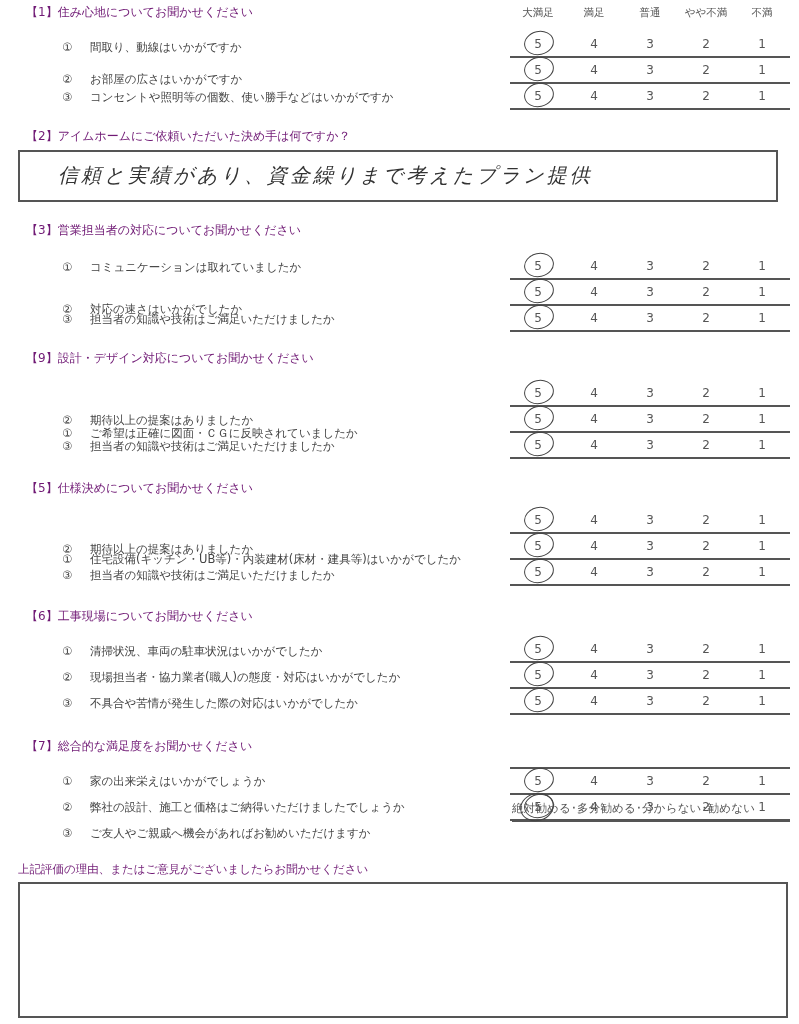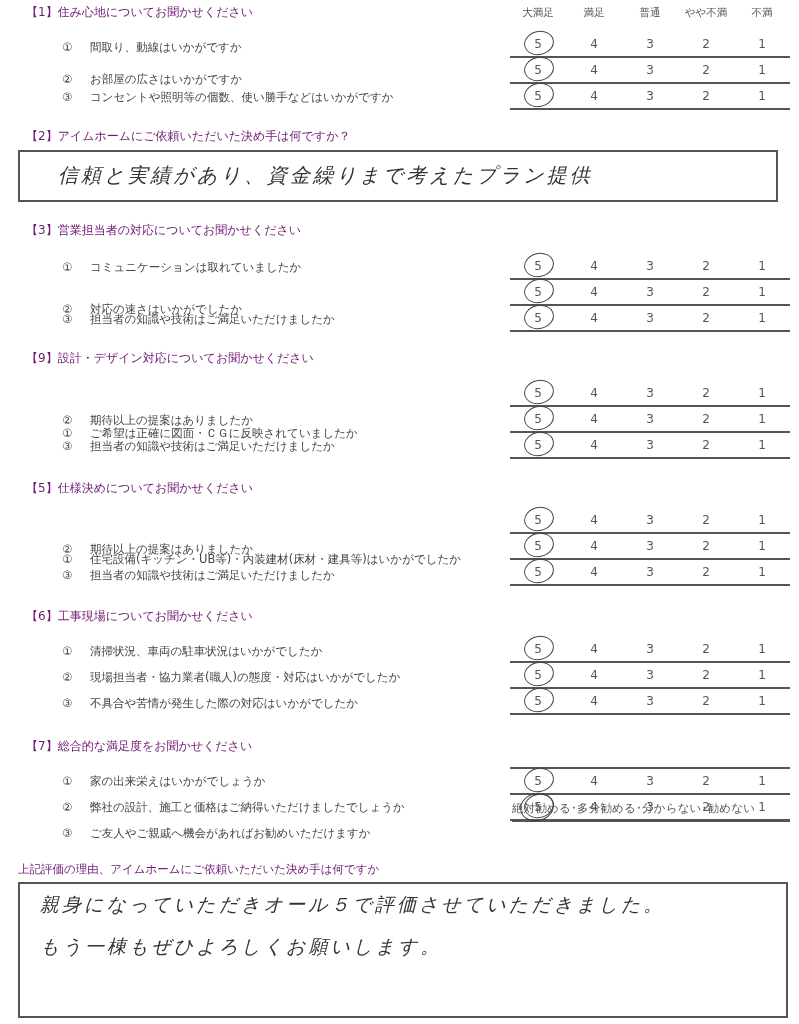--- a/index.html
+++ b/index.html
@@ -204,17 +204,15 @@
 <div class="scale-row text-row" style="top:796px; left:512px; width:278px;">
   <span class="recommend-circle">絶対勧める</span>
     <span>･</span>
     <span>多分勧める</span>
     <span>･</span>
     <span>分からない</span>
     <span>･</span>
     <span>勧めない</span>
 </div>
 
-<div class="section-title" style="top:862px; left:18px; font-size:11.5px;">上記評価の理由、アイムホームにご依頼いただいた決め手は何ですか</div>
+<div class="section-title" style="top:862px; left:18px; font-size:11.5px;">上記評価の理由、またはご意見がございましたらお聞かせください</div>
 <div class="answer-box" style="top:882px; width:770px; height:136px;">
-  <div class="handwriting" style="position:absolute; left:20px; top:8px; font-size:19px;">親身になっていただきオール５で評価させていただきました。</div>
-  <div class="handwriting" style="position:absolute; left:20px; top:50px; font-size:19px;">もう一棟もぜひよろしくお願いします。</div>
 </div>
 
 </body></html>

